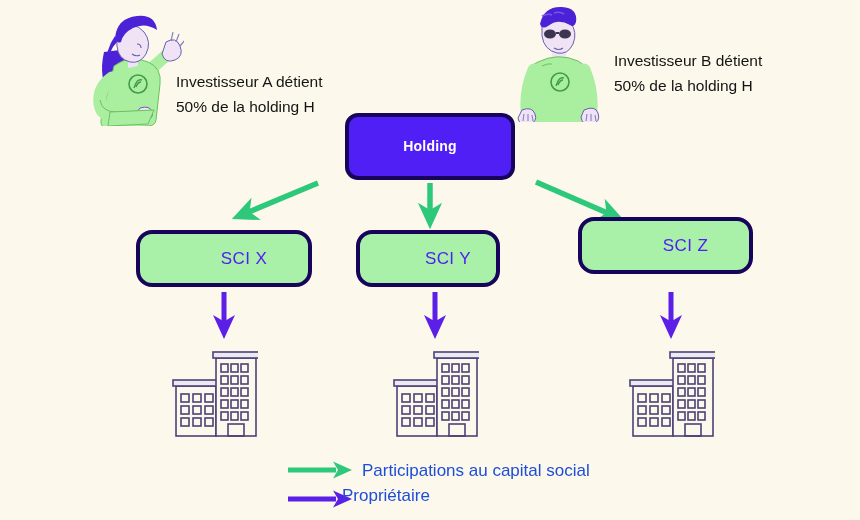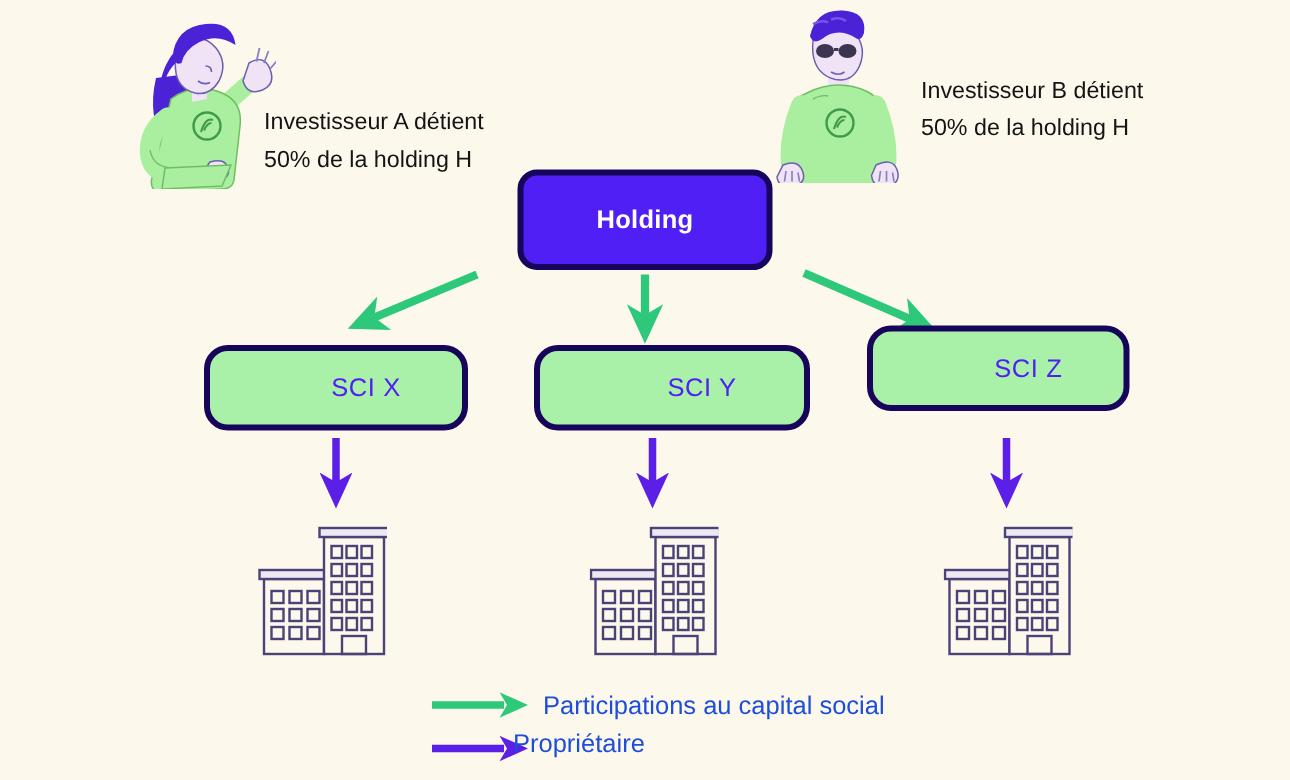--- a/index.html
+++ b/index.html
@@ -27,21 +27,21 @@
     border:4px solid #17055c;
     border-radius:14px;
     text-align:center;
   }
   .holding{
     background:#4f1ff5;
     border-radius:13px;
     line-height:1.25;
   }
   .holding .l1{
-    color:#ffffff;font-weight:bold;font-size:17px;letter-spacing:.2px;
+    color:#ffffff;font-weight:bold;font-size:14px;letter-spacing:.2px;
   }
   .holding .l2{
     color:#ffffff;font-weight:normal;font-size:16px;letter-spacing:.2px;
   }
   .sci{
     background:#a9f0a8;
     border-radius:16px;
   }
   .sci span{
     color:#4f1ff5;font-size:17px;letter-spacing:.4px;margin-left:40px;
@@ -157,21 +157,21 @@
     <line x1="671" y1="292" x2="671" y2="327" stroke="#5b1fe8" stroke-width="5" marker-end="url(#pArrow)"></line>
   </svg>
 
   <div class="abs node holding" style="left:345px;top:113px;width:170px;height:67px;">
     <span class="l1">Holding</span>
   </div>
 
   <div class="abs node sci" style="left:136px;top:230px;width:176px;height:57px;">
     <span>SCI X</span>
   </div>
-  <div class="abs node sci" style="left:356px;top:230px;width:184px;height:57px;">
+  <div class="abs node sci" style="left:356px;top:230px;width:144px;height:57px;">
     <span>SCI Y</span>
   </div>
   <div class="abs node sci" style="left:578px;top:217px;width:175px;height:57px;">
     <span>SCI Z</span>
   </div>
 
   <div class="abs" style="left:172px;top:344px;">
     <svg width="86" height="94" viewBox="0 0 86 94">
       <g fill="none" stroke="#4b4278" stroke-width="1.6">
 

